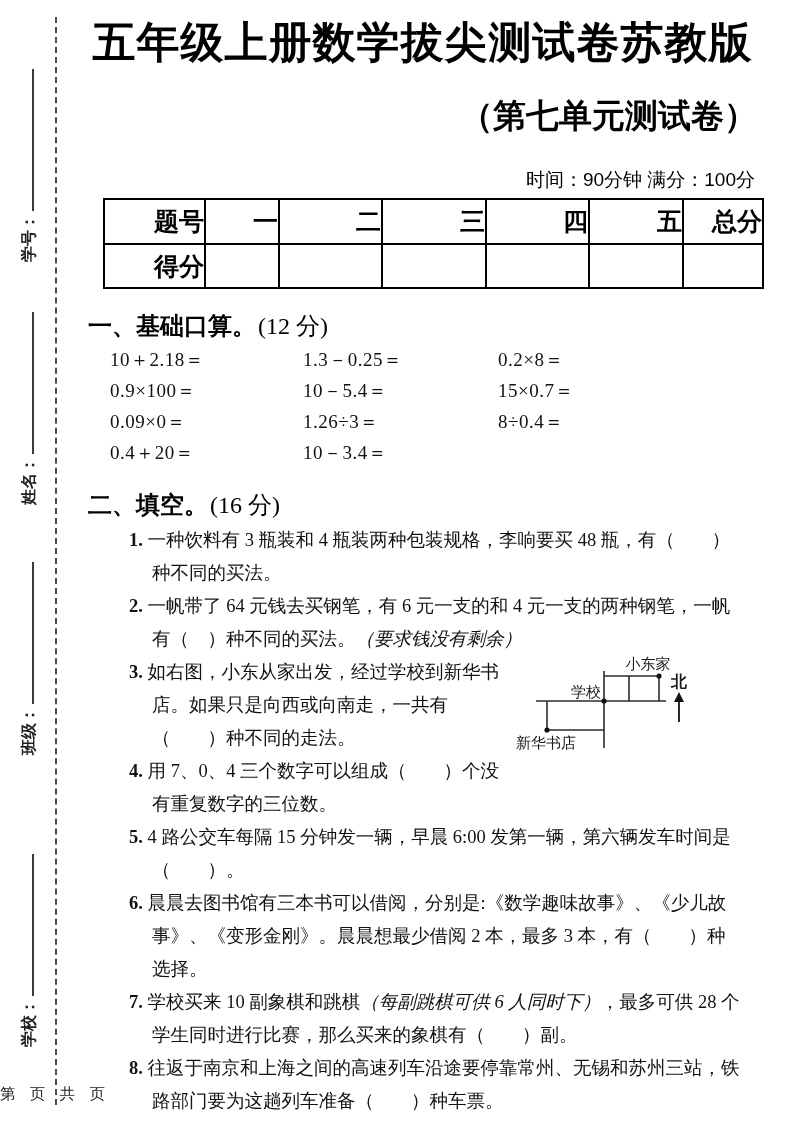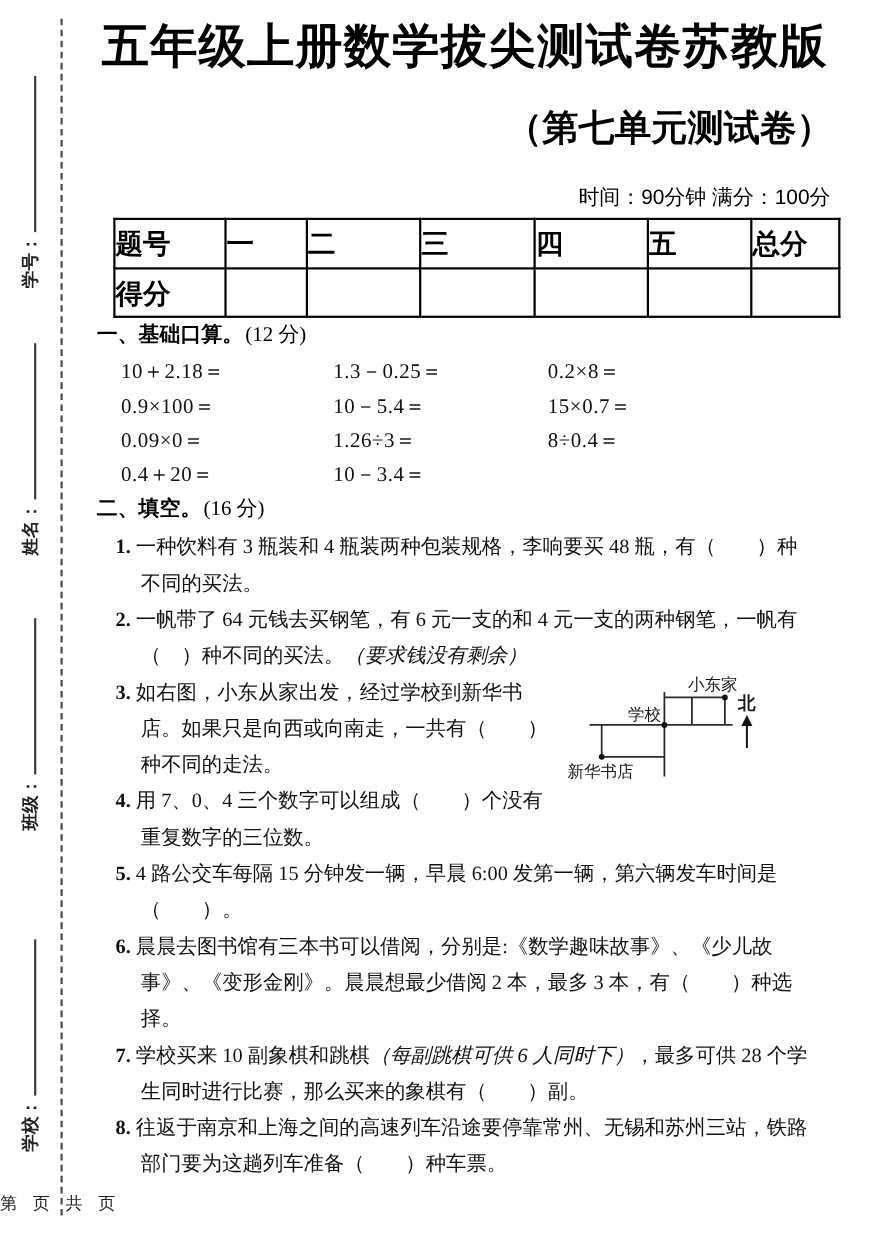--- a/index.html
+++ b/index.html
@@ -33,35 +33,35 @@
   }
   .meta {
     margin-top:32px; text-align:right; padding-right:2px;
     font-family:"Liberation Sans", sans-serif; font-size:19px; line-height:24px; color:#000;
   }
   table.score {
     margin-top:6px; margin-left:15px; border-collapse:collapse;
     table-layout:fixed; width:659px;
   }
   table.score td {
-    border:2px solid #000; text-align:left; vertical-align:middle;
+    border:2px solid #000; text-align:right; vertical-align:middle;
     font-family:"Liberation Sans", sans-serif; font-weight:bold; font-size:25px; color:#000;
   }
   table.score tr.r1 td { height:45px; }
   table.score tr.r2 td { height:44px; }
-  .sec-head { margin-top:3px; font-size:19px; line-height:26px; color:#000; }
+  .sec-head { margin-top:24px; font-size:24px; line-height:26px; color:#000; }
   .sec-head .sh { font-family:"Liberation Sans", sans-serif; font-weight:bold; }
   .sec-head .pts { font-family:"Liberation Serif", serif; margin-left:2px; }
   .eq-grid {
     margin-top:5px; padding-left:22px;
     display:grid; grid-template-columns:193px 195px auto;
     font-size:19px; line-height:31px; letter-spacing:0.5px;
   }
   .questions { margin-top:6px; padding-left:17px; width:652px; font-size:18.5px; }
-  .q { line-height:33px; padding-left:23px; text-indent:-23px; }
+  .q { line-height:33px; padding-left:23px; text-indent:-23px;margin-left:24px; }
   .qnum { font-weight:bold; }
   .kai { font-style:italic; }
   .diagram-box { float:right; width:228px; height:112px; margin:-6px 0 2px 6px; }
   .footer {
     position:absolute; left:0; right:0; bottom:17px; 
     font-family:"Liberation Sans", sans-serif; font-size:15.5px;
     letter-spacing:5px; color:#222;
   }
   svg text { font-family:"Liberation Serif", serif; fill:#1a1a1a; }
 </style>

